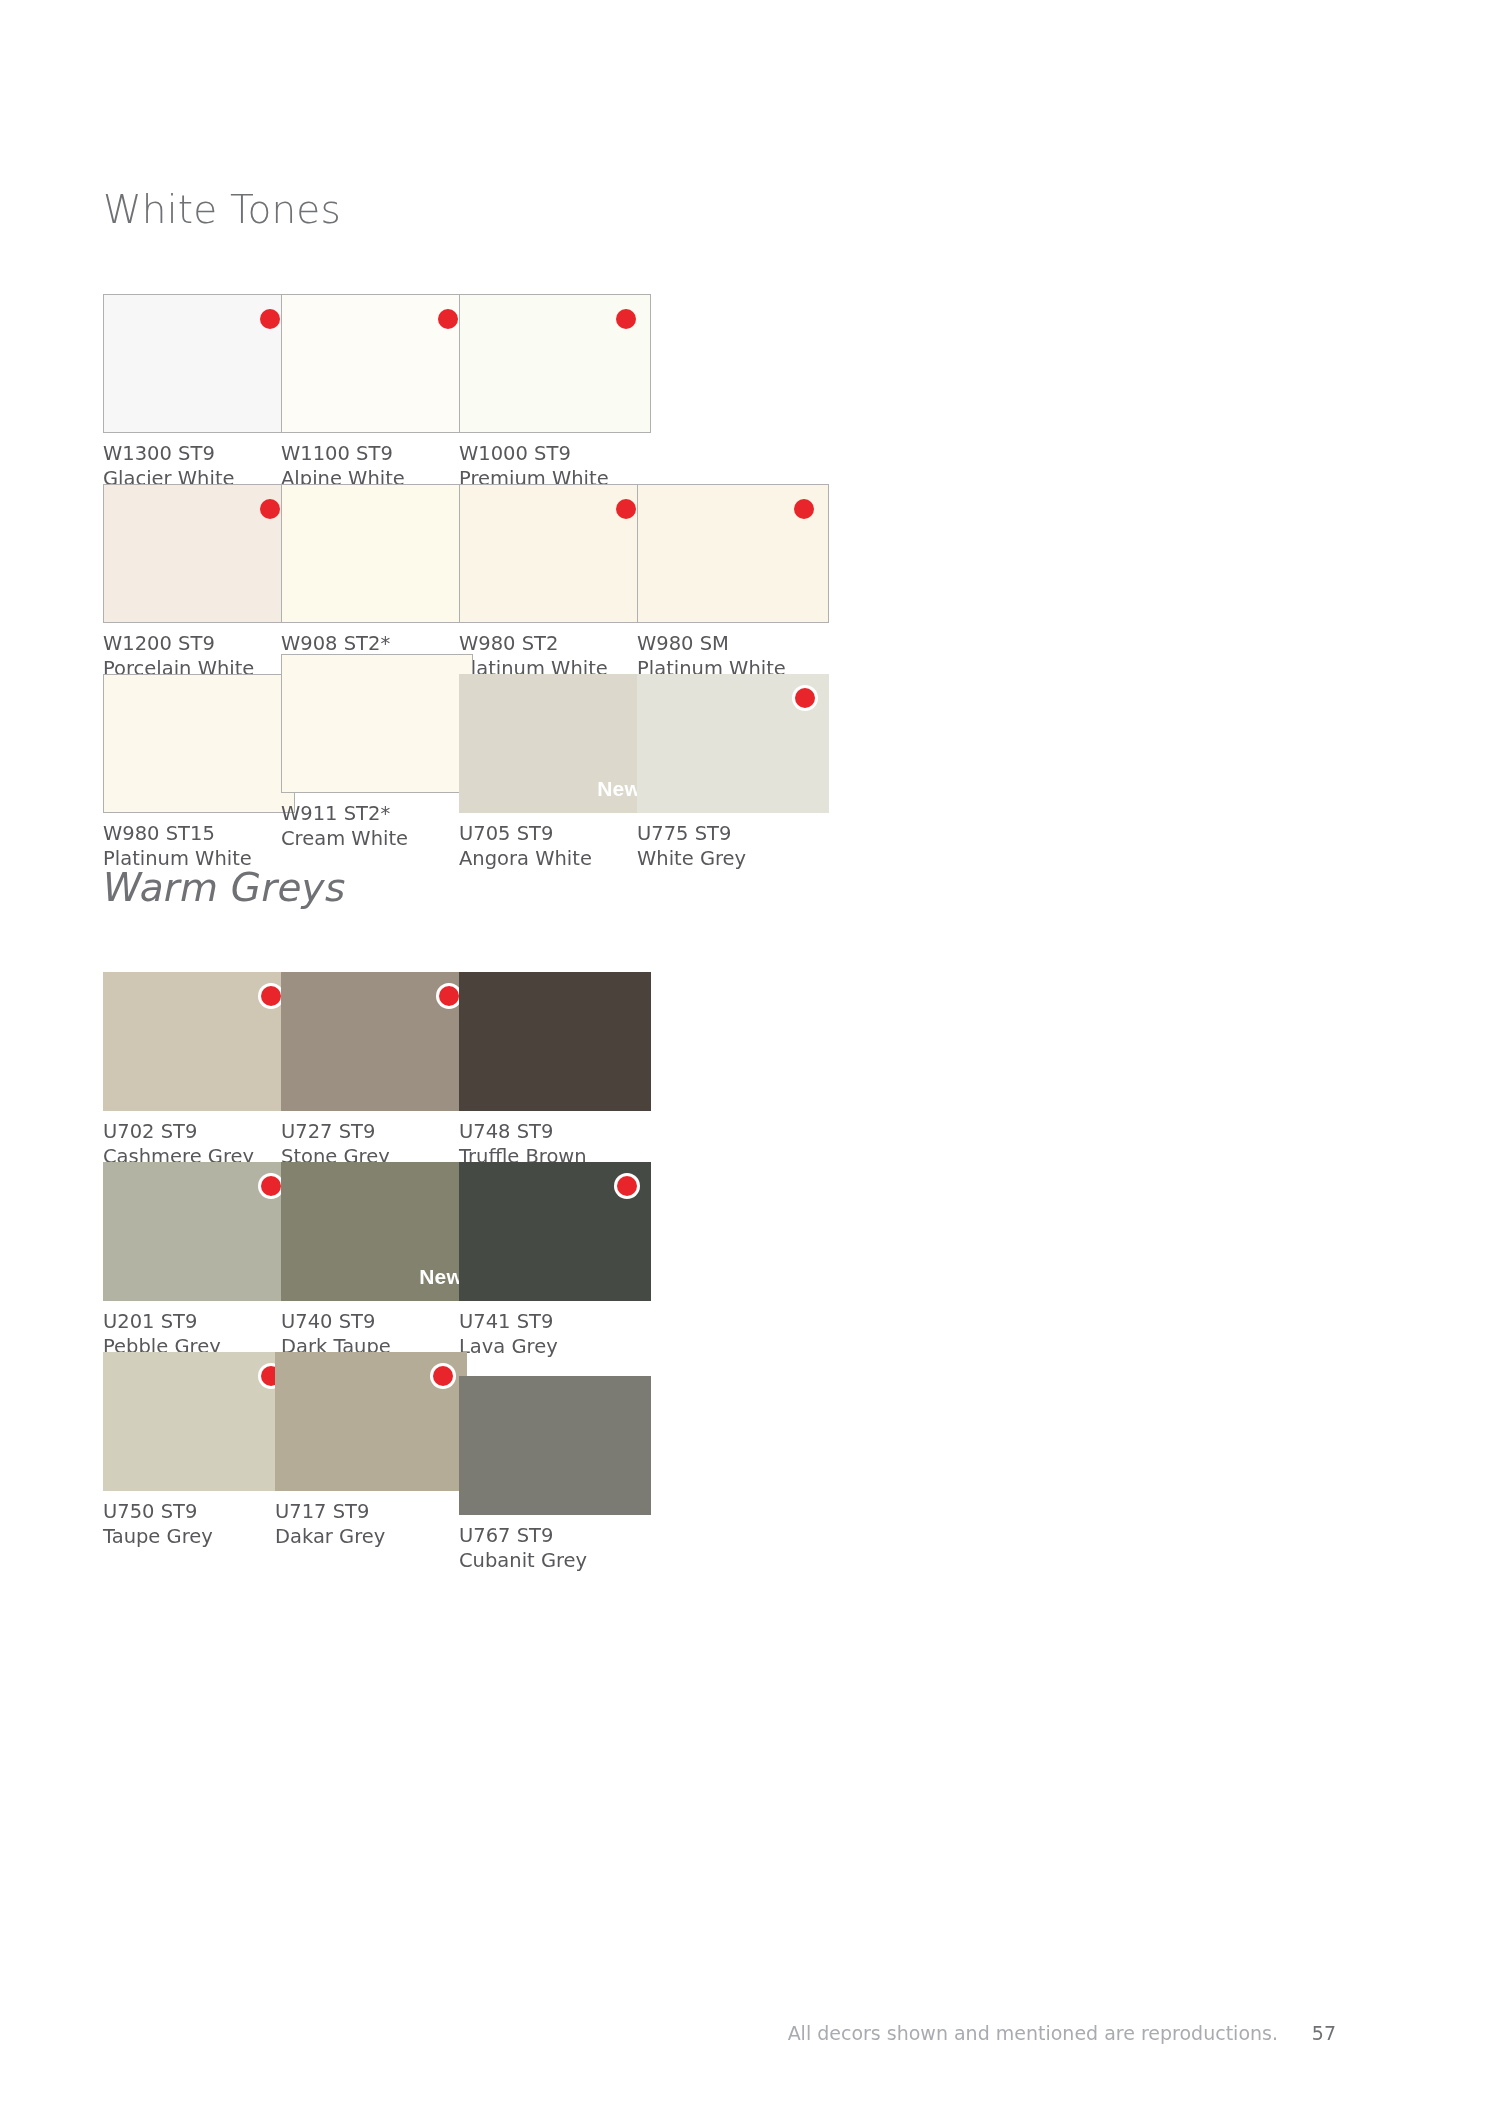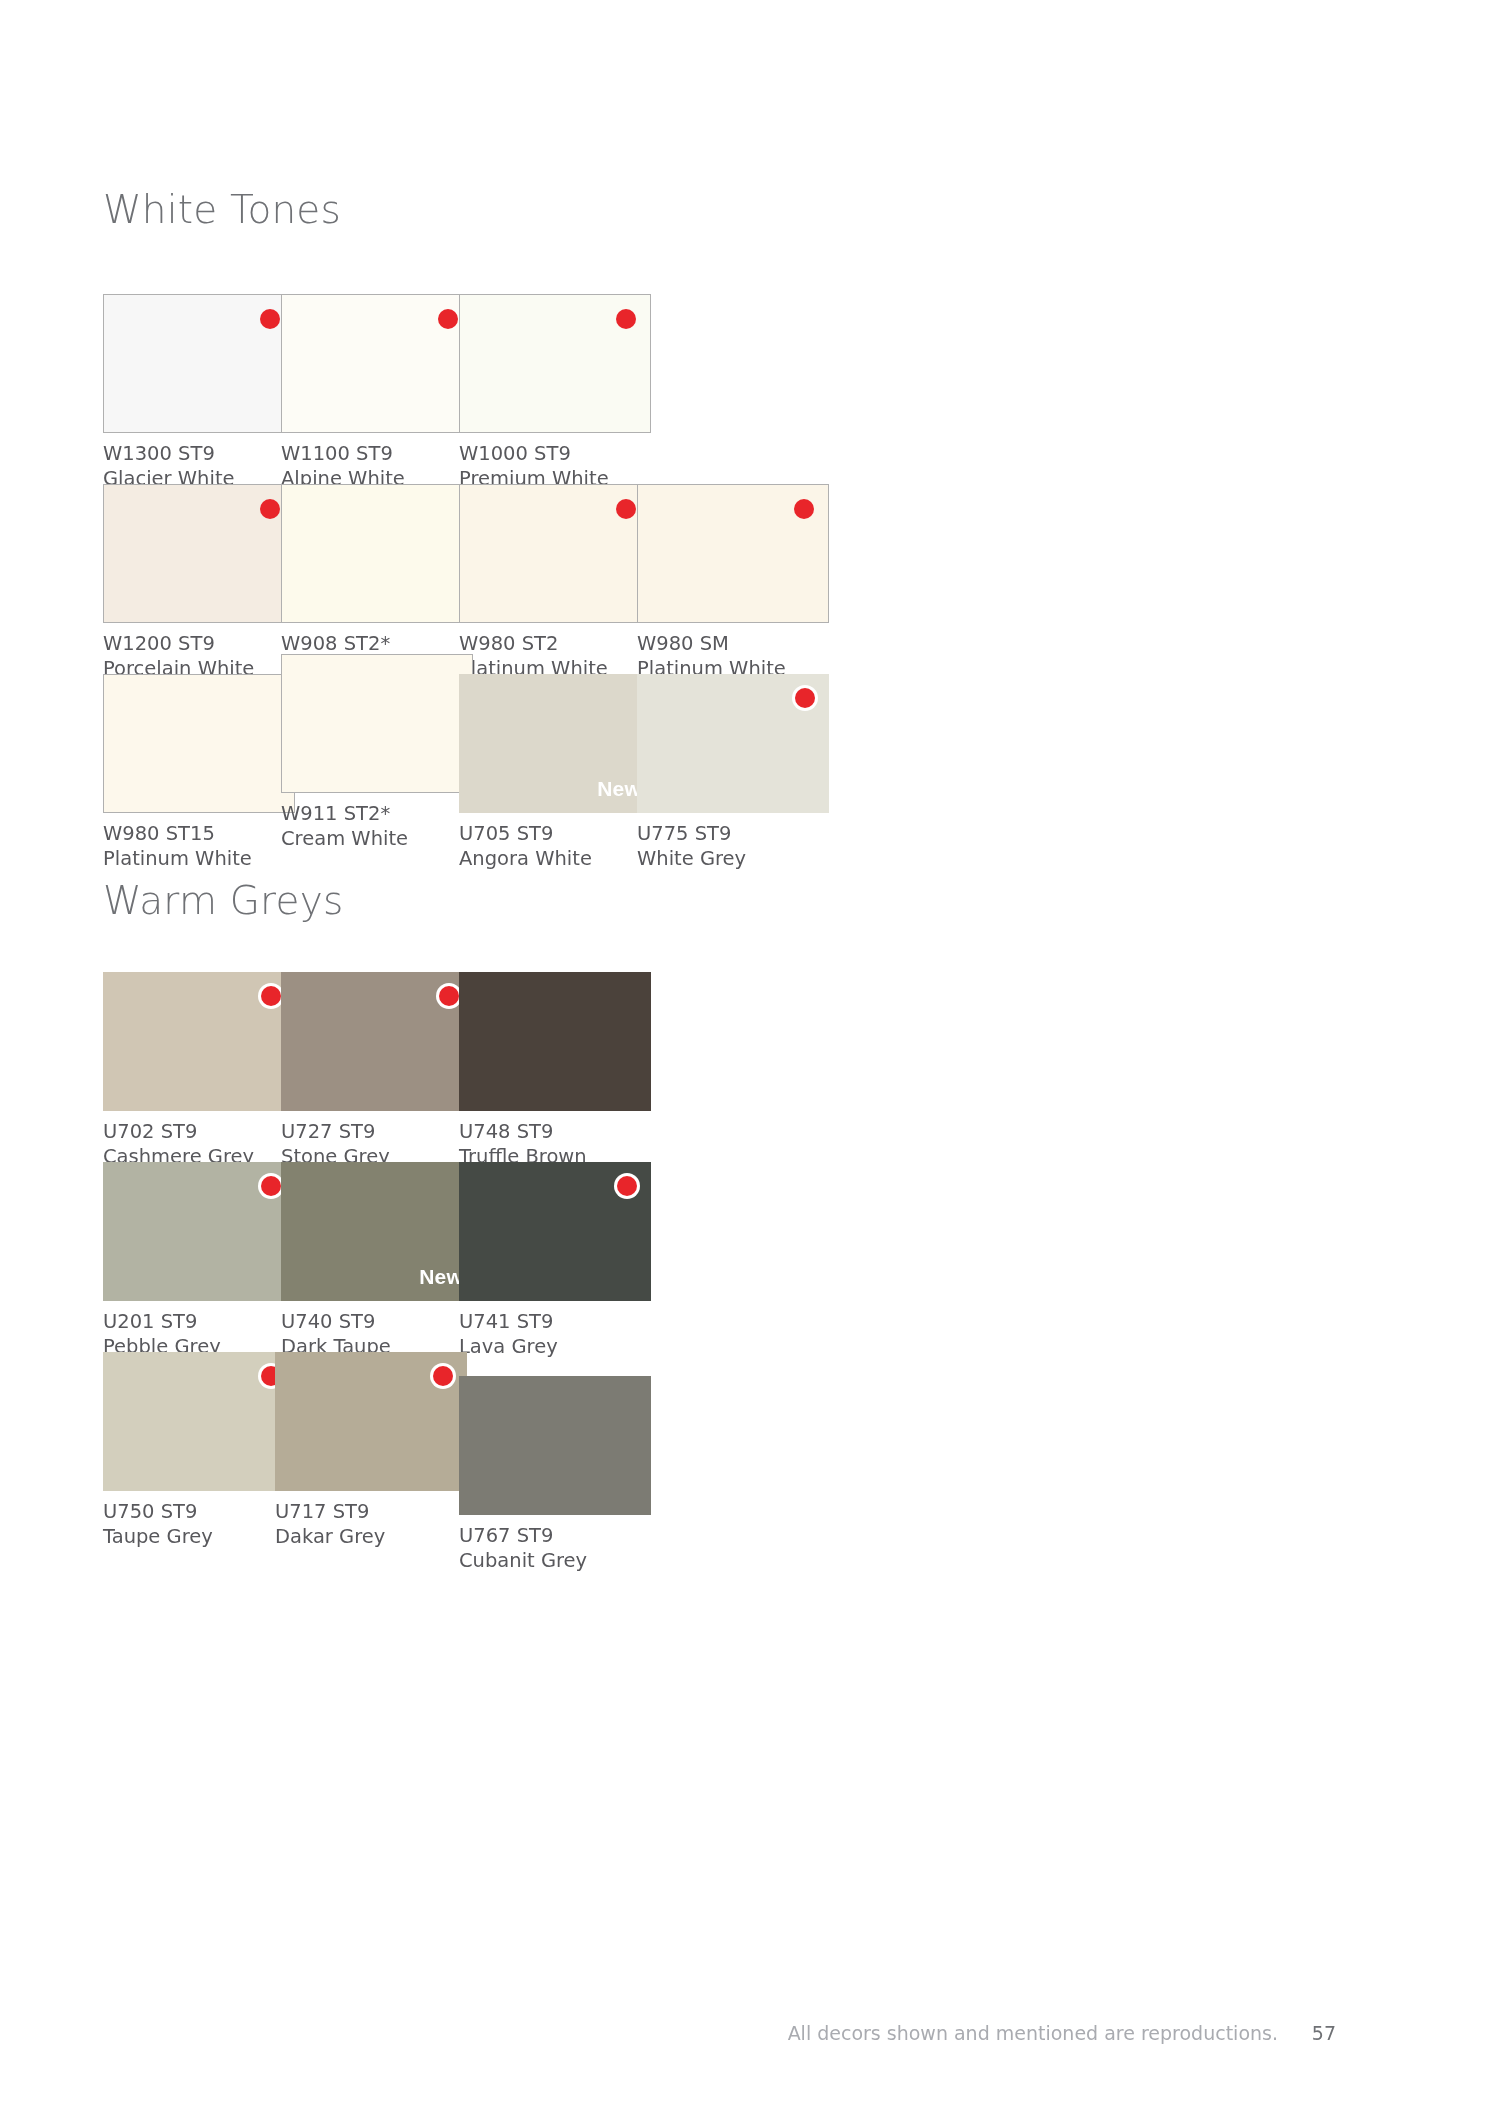--- a/index.html
+++ b/index.html
@@ -219,21 +219,21 @@
               <span class="dot ringed" style="background: rgb(232, 37, 42);"></span>
             </div>
             <div class="caption">
               <span class="code">U775 ST9</span>
               <span class="name">White Grey</span>
             </div>
           </div>
         </div>
       </div>
       <div class="section" style="left: 0px; top: 868px; width: 1485px;">
-        <div class="section-title" style="position: absolute; left: 103px; top: 13px;">Warm Greys</div>
+        <div class="section-title" style="position: absolute; left: 103px; top: 0px; font-style: italic;">Warm Greys</div>
         <div class="grid" style="position: absolute; left: 0px; top: 104px;">
           <div class="cell" style="left: 103px; top: 0px;">
             <div class="chip" style="background: rgb(208, 198, 180);">
               <span class="dot ringed" style="background: rgb(232, 37, 42);"></span>
             </div>
             <div class="caption">
               <span class="code">U702 ST9</span>
               <span class="name">Cashmere Grey</span>
             </div>
           </div>

